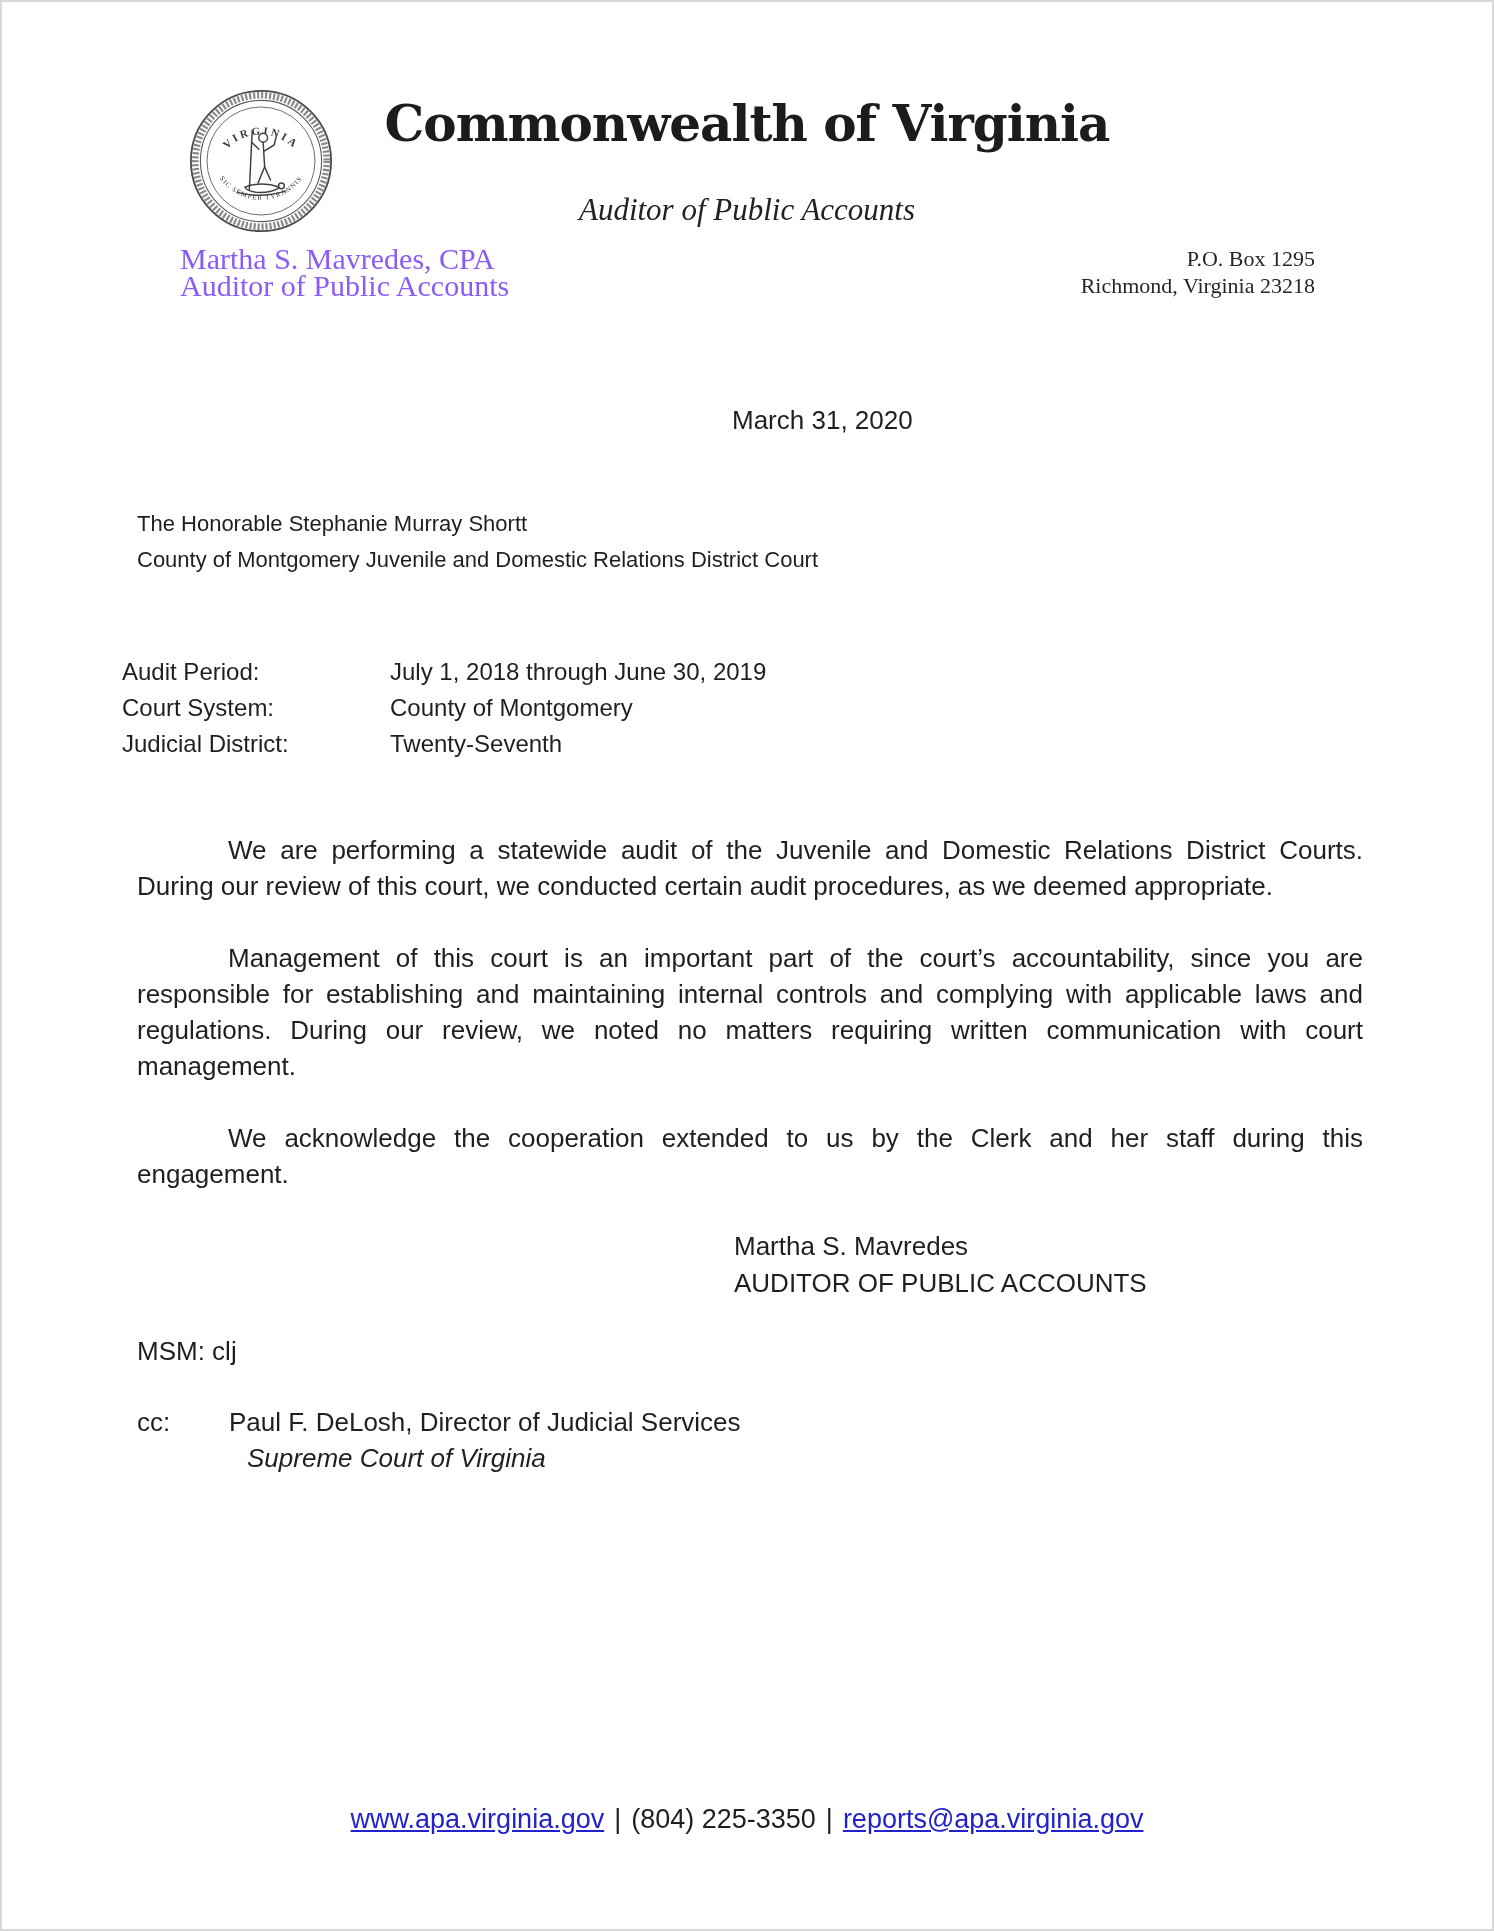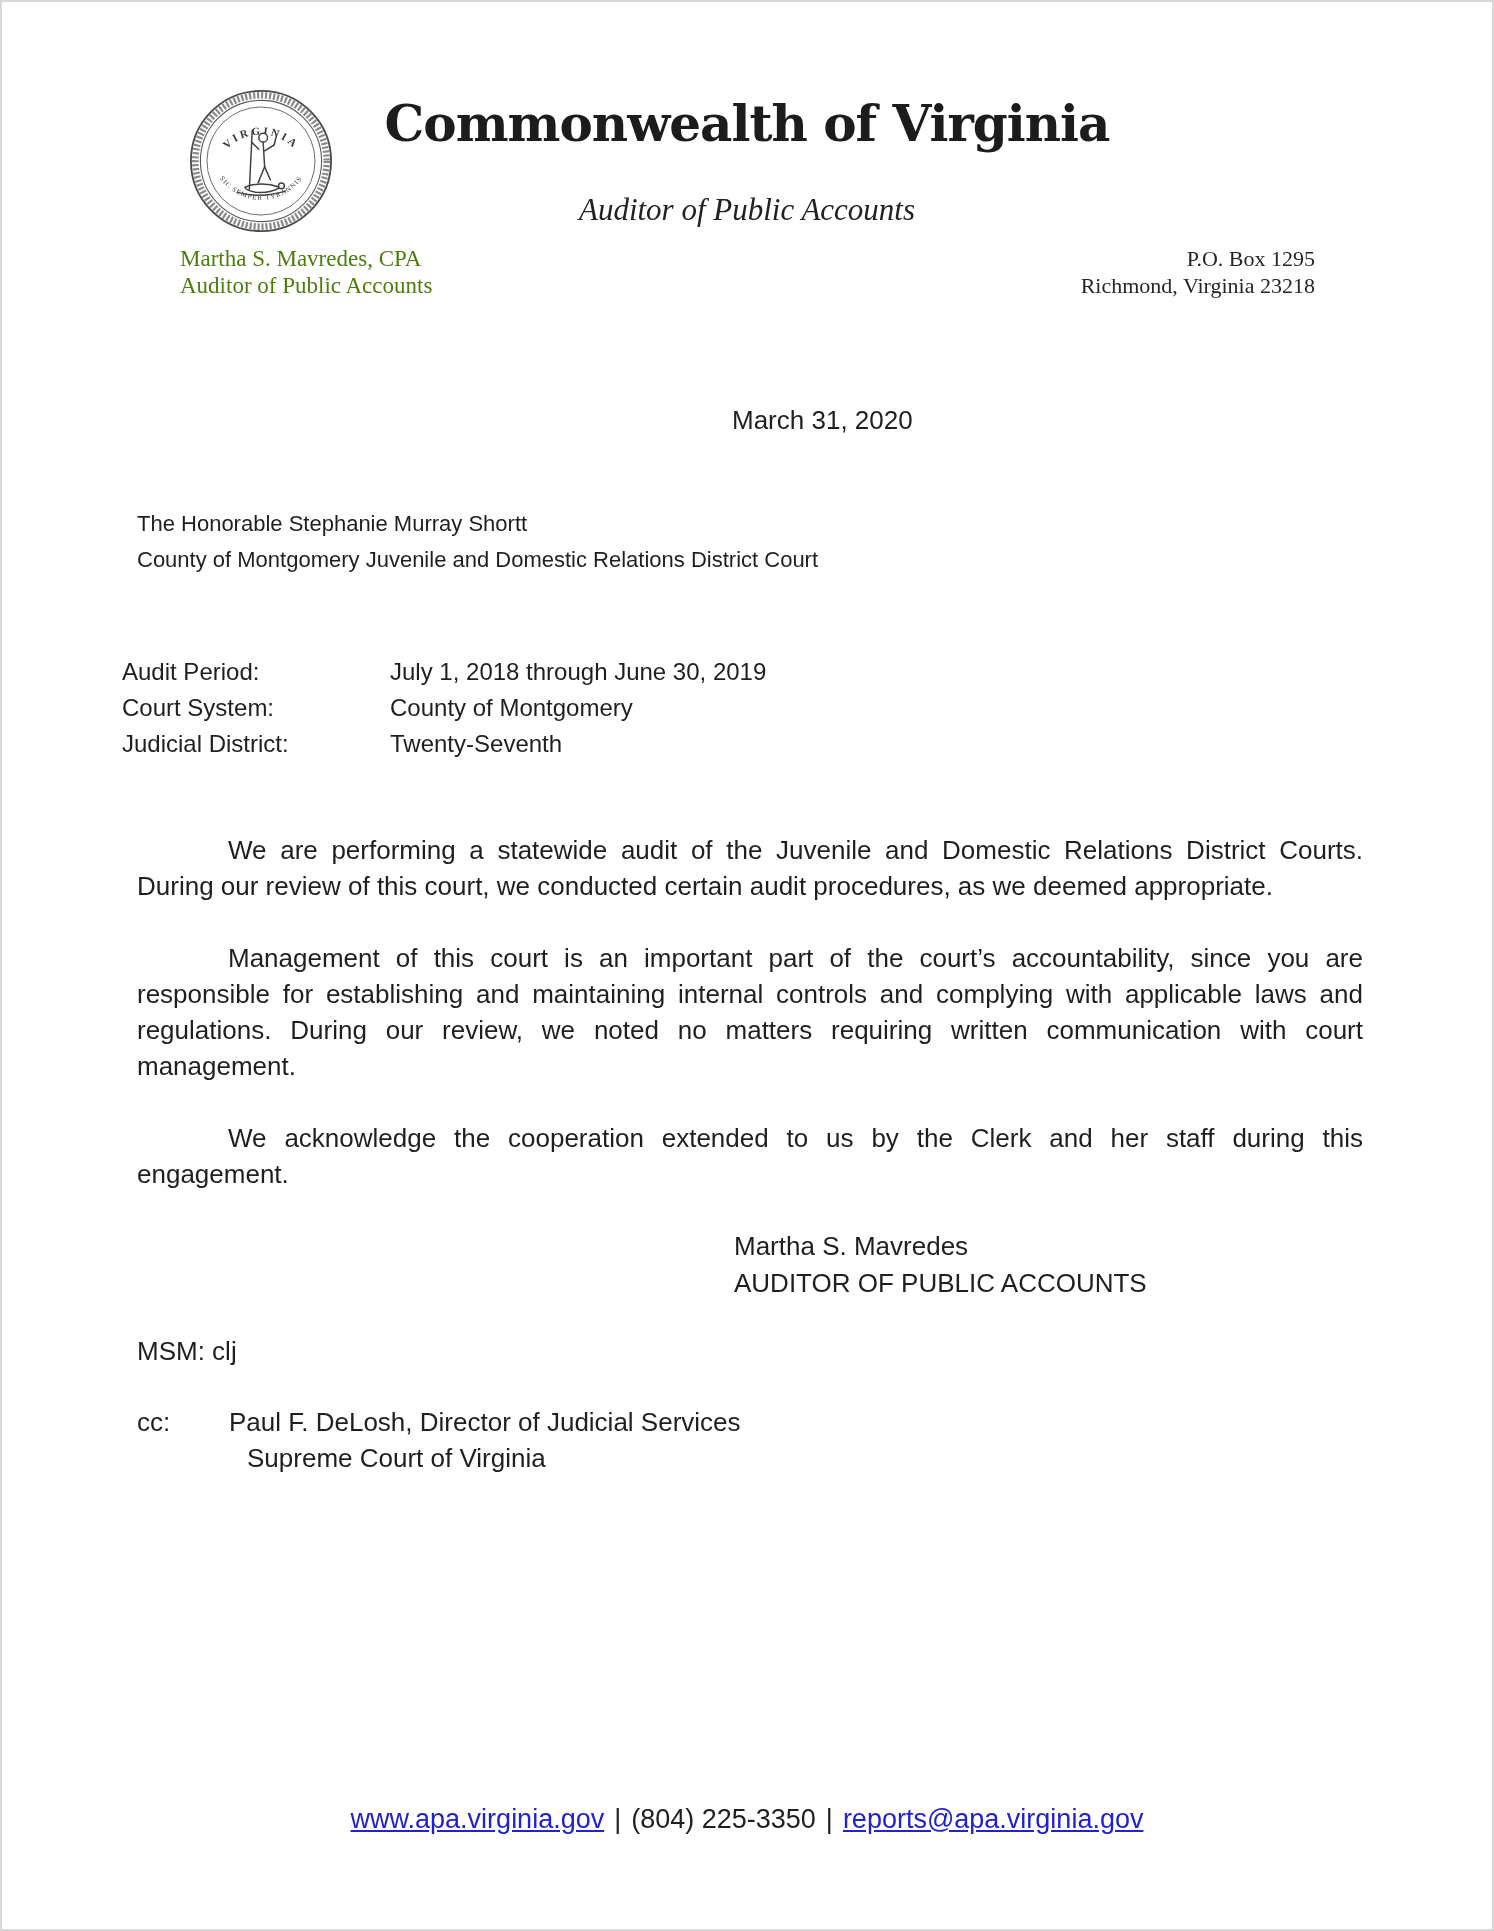--- a/index.html
+++ b/index.html
@@ -36,23 +36,23 @@
     text-align: center;
     font-family: "Liberation Serif", serif;
     font-style: italic;
     font-size: 31px;
     color: #222222;
   }
   .official {
     position: absolute;
     left: 178px; top: 243px;
     font-family: "Liberation Serif", serif;
-    font-size: 23px;
+    font-size: 30px;
     line-height: 27px;
-    color: #4d7c0f;
+    color: #8b5cf6;
   }
   .addr {
     position: absolute;
     right: 177px; top: 243px;
     text-align: right;
     font-family: "Liberation Serif", serif;
     font-size: 22px;
     line-height: 27px;
     color: #262626;
   }
@@ -101,21 +101,21 @@
     font-size: 26px;
   }
   .cc-block {
     position: absolute;
     left: 135px; top: 1402px;
     font-size: 26px;
     line-height: 36px;
     display: flex;
   }
   .cc-label { width: 92px; }
-  .cc-list .cc-item-3 { padding-left: 18px; }
+  .cc-list .cc-item-3 { padding-left: 18px; font-style: italic; }
   
   .footer {
     position: absolute;
     left: 0; right: 0; top: 1802px;
     text-align: center;
     font-size: 27px;
   }
   .footer a {
     color: #2222cc;
     text-decoration: underline;

